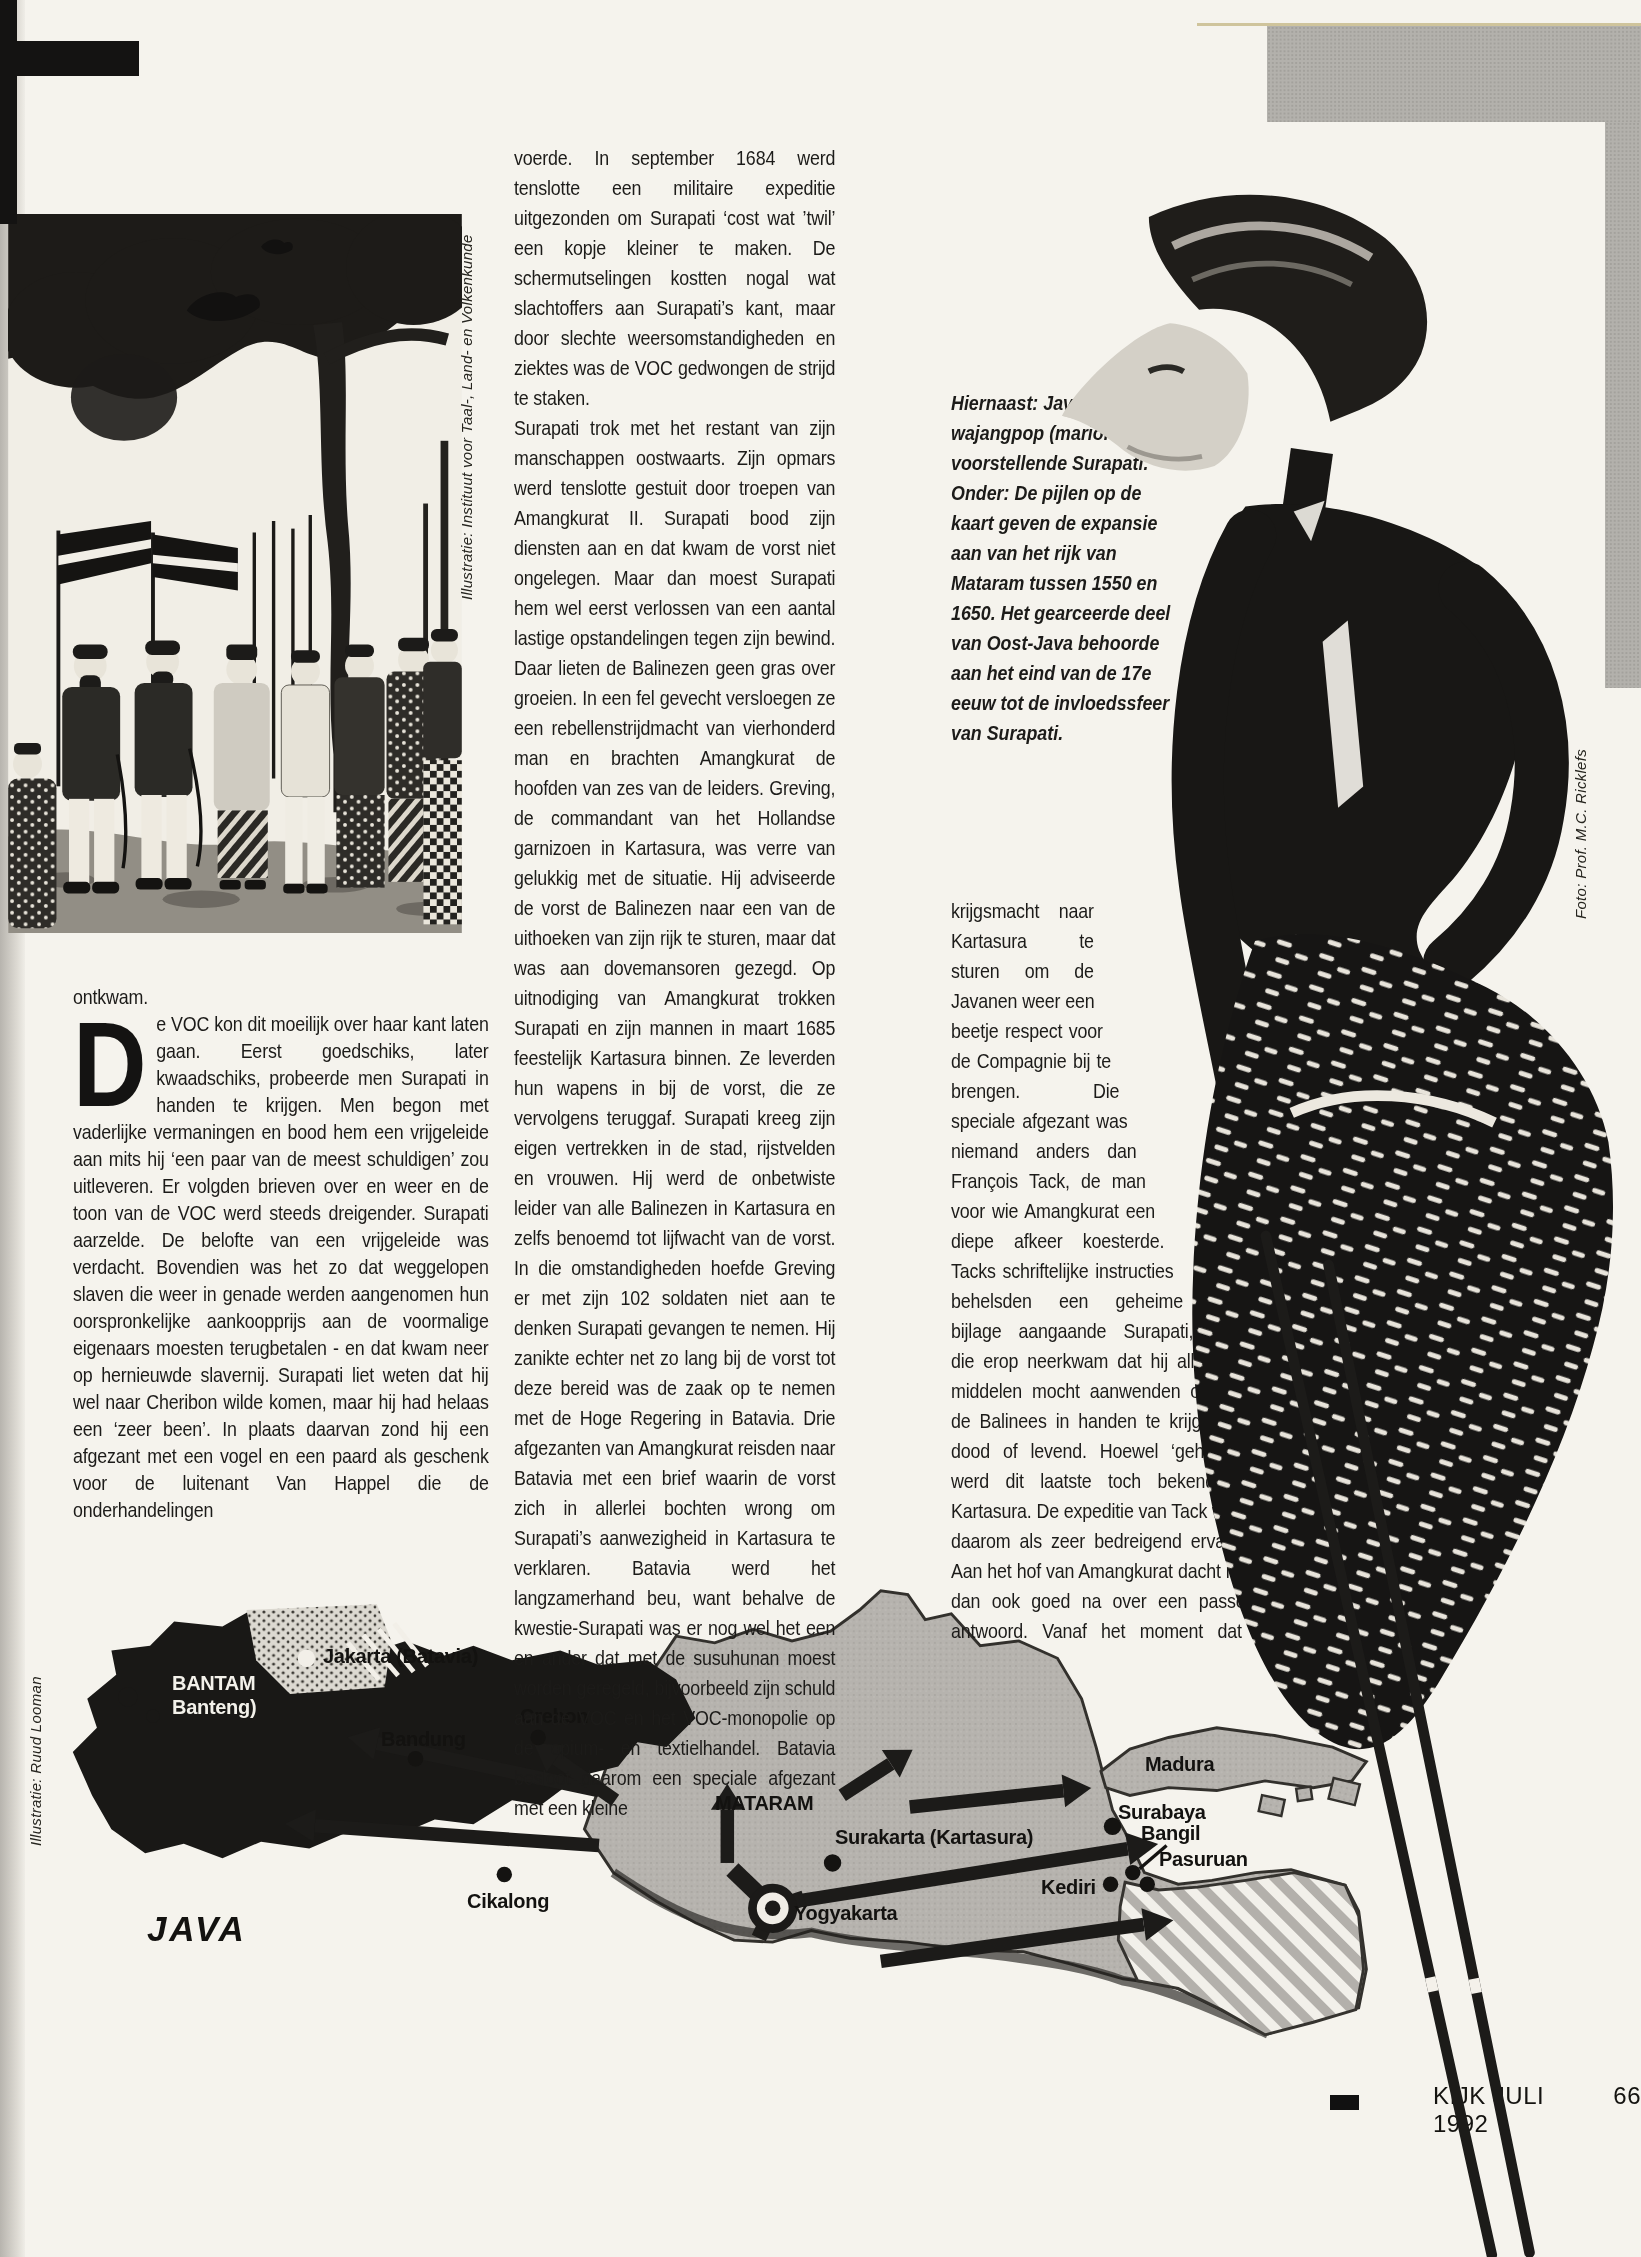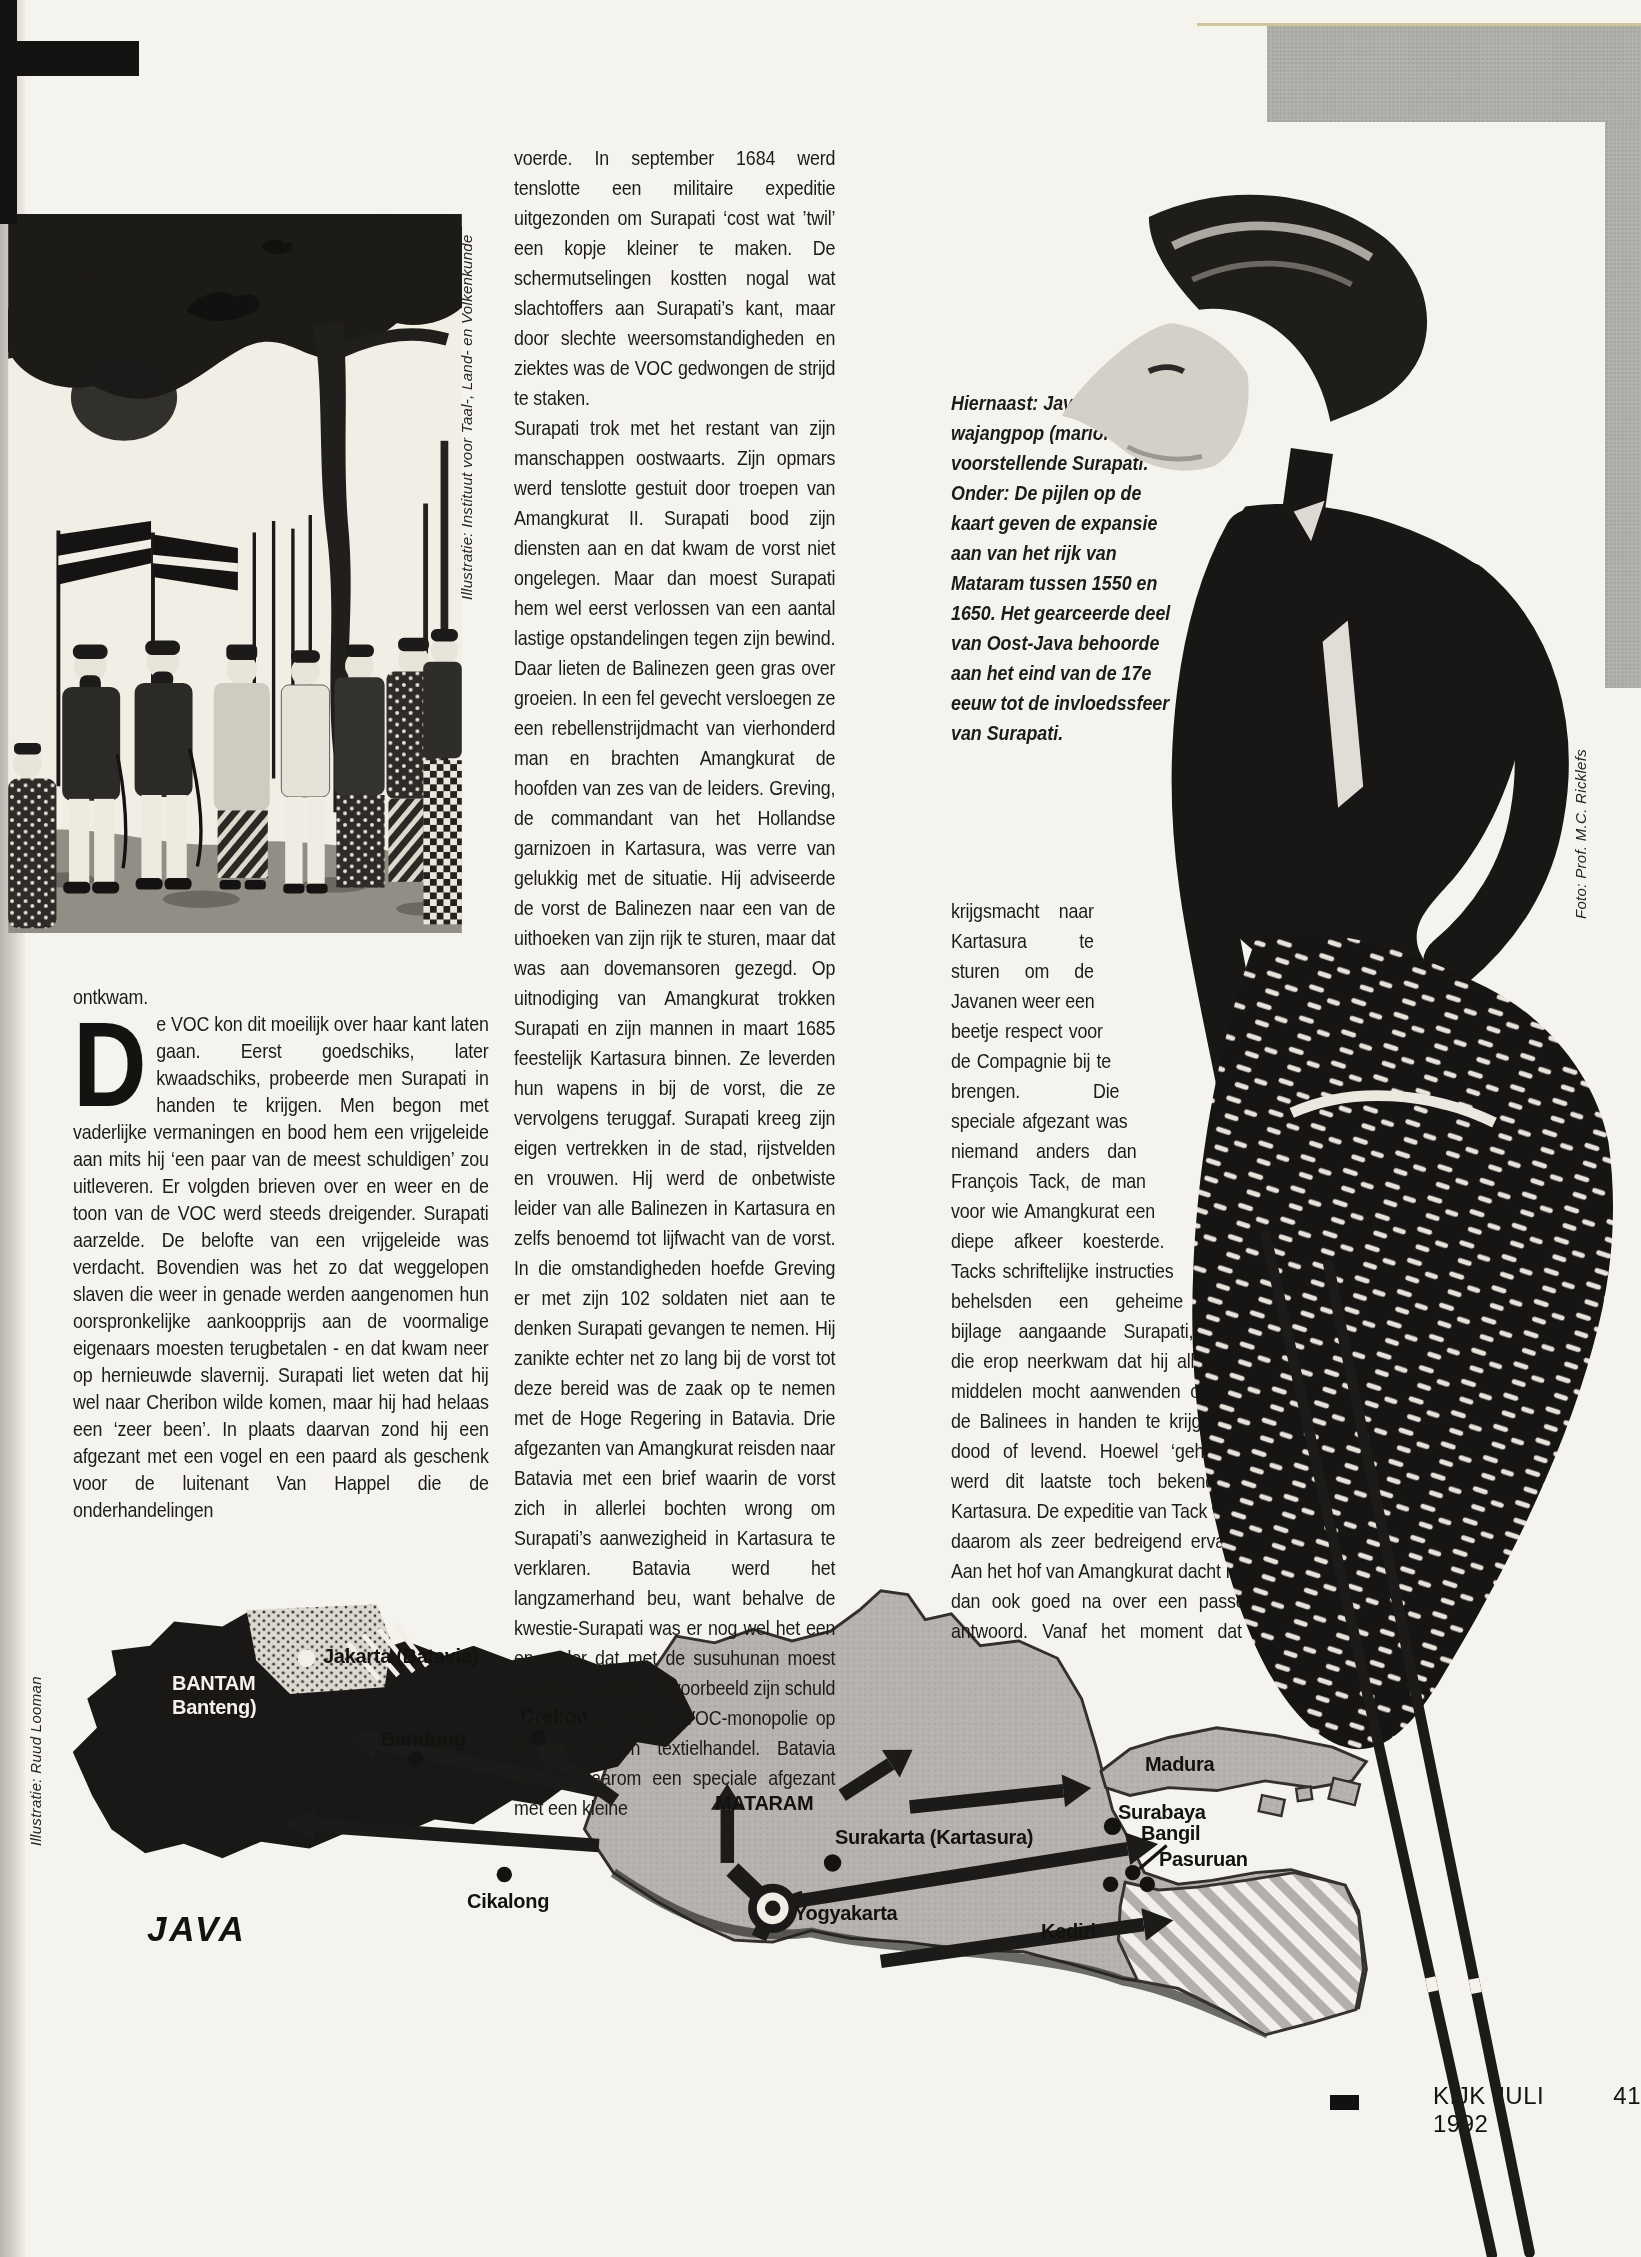--- a/index.html
+++ b/index.html
@@ -306,21 +306,21 @@
 
   <div class="map-label white" style="left:114px;top:89px;">BANTAM</div>
   <div class="map-label white" style="left:114px;top:113px;">Banteng)</div>
   <div class="map-label" style="left:265px;top:62px;font-weight:700;">Jakarta (Batavia)</div>
   <div class="map-label" style="left:323px;top:145px;font-weight:600;">Bandung</div>
   <div class="map-label" style="left:462px;top:122px;font-weight:600;">Crebon</div>
   <div class="map-label" style="left:409px;top:307px;font-weight:700;">Cikalong</div>
   <div class="map-label" style="left:657px;top:195px;margin-top:14px;">MATARAM</div>
   <div class="map-label" style="left:777px;top:243px;font-weight:600;">Surakarta (Kartasura)</div>
   <div class="map-label" style="left:736px;top:319px;font-weight:600;">Yogyakarta</div>
-  <div class="map-label" style="left:983px;top:293px;font-weight:600;margin-top:44px;">Kediri</div>
+  <div class="map-label" style="left:983px;top:293px;font-weight:600;">Kediri</div>
   <div class="map-label" style="left:1087px;top:170px;font-weight:600;">Madura</div>
   <div class="map-label" style="left:1060px;top:218px;font-weight:600;">Surabaya</div>
   <div class="map-label" style="left:1083px;top:239px;font-weight:600;">Bangil</div>
   <div class="map-label" style="left:1101px;top:265px;font-weight:600;">Pasuruan</div>
   <div class="map-label big" style="left:89px;top:326px;">JAVA</div>
 </div>
 
 <svg class="abs puppet" viewBox="0 0 640 2145">
   <defs>
     <pattern id="batik" width="46" height="34" patternUnits="userSpaceOnUse" patternTransform="rotate(18)">
@@ -364,15 +364,15 @@
     <g transform="translate(335,1110) rotate(78.5)">
       <rect x="0" y="-5.5" width="1055" height="11" rx="5.5" fill="#1c1b19"></rect>
       <rect x="760" y="-5.5" width="15" height="11" fill="#f4f1ea"></rect>
     </g>
   </g>
 </svg>
 
 <div class="abs footer-tick"></div>
 <div class="abs footer">
   <span>KIJK JULI 1992</span>
-  <span class="pg">41</span>
+  <span class="pg">66</span>
 </div>
 
 
 </body></html>

